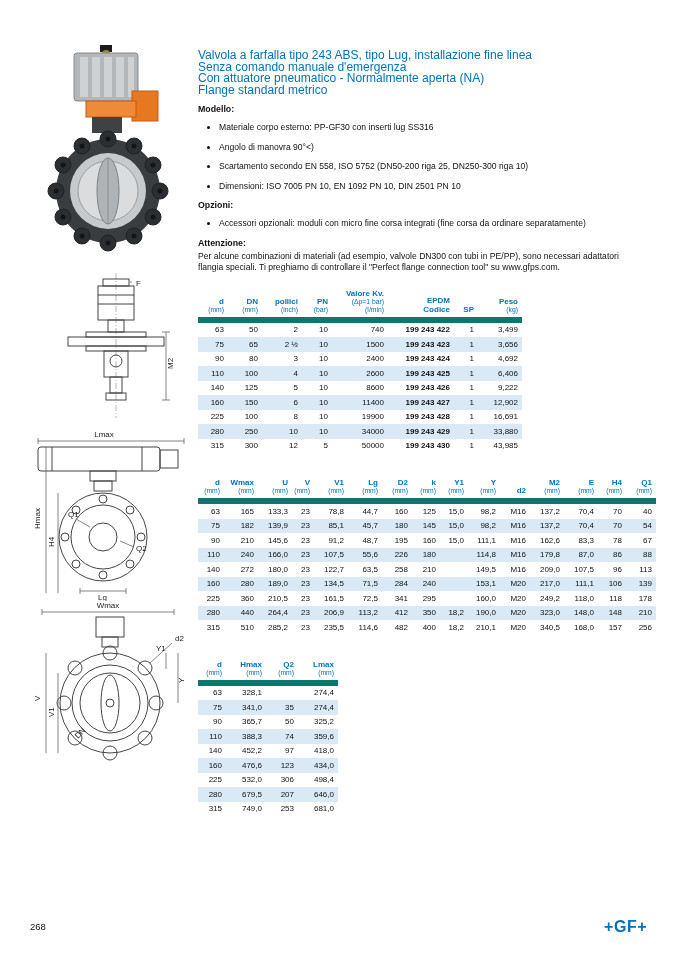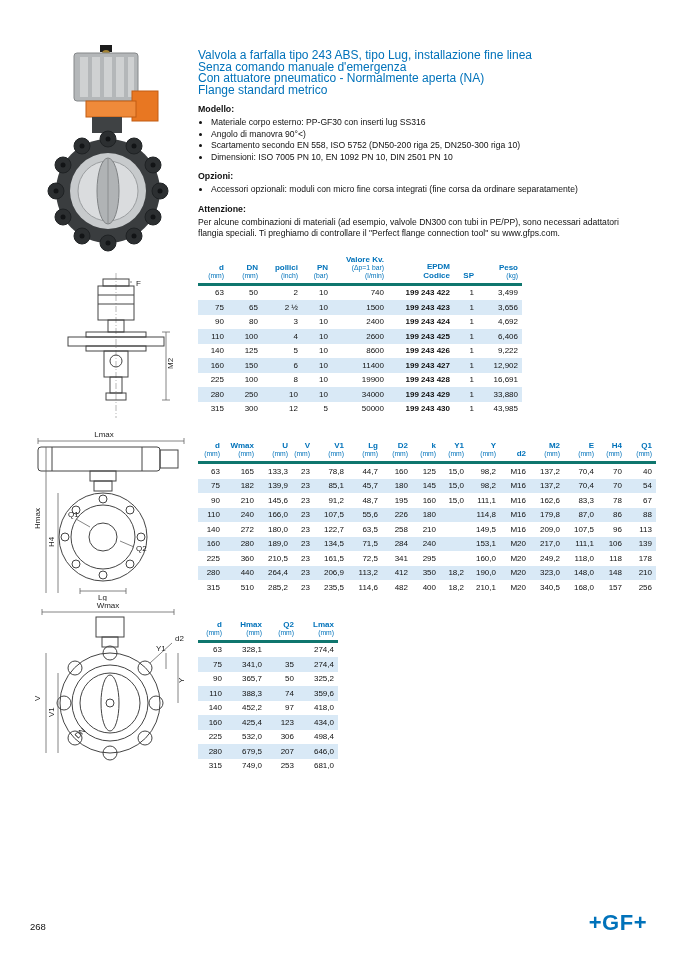--- a/index.html
+++ b/index.html
@@ -17,27 +17,27 @@
   .lbl { font-family:"Liberation Sans", sans-serif; font-size:8px; fill:#222; }
   .dim { stroke:#666; stroke-width:0.8; fill:none; }
   .art { stroke:#444; stroke-width:1; fill:none; }
   .cl  { stroke:#999; stroke-width:0.7; stroke-dasharray:6 2 1 2; }
 
   
   .right-col { position:absolute; left:198px; top:50px; width:462px; }
   .title div { color:#0072ba; font-weight:normal; font-size:12px; line-height:11.5px; }
   .sec-label { font-weight:bold; font-size:8.8px; margin-top:8px; margin-bottom:3px; }
   ul.bullets { margin:0; padding-left:13px; font-size:8.6px; line-height:11.5px; width:395px; }
-  ul.bullets li { margin:0; }
+  ul.bullets li { margin:8px; }
   .para { font-size:8.6px; line-height:11.5px; width:445px; }
 
   
   .t { border-collapse:collapse; table-layout:fixed; font-size:8px; }
   .t th, .t td { padding:1px 4px 1px 0; text-align:right; overflow:hidden; white-space:nowrap; }
-  .t thead th { vertical-align:bottom; border-bottom:3px solid #0f766e; padding-bottom:3px; }
+  .t thead th { vertical-align:bottom; border-bottom:6px solid #0f766e; padding-bottom:3px; }
   .h-main { color:#0072ba; font-weight:bold; font-size:8px; line-height:9px; }
   .h-sub  { color:#0072ba; font-weight:normal; font-size:6.8px; line-height:8px; }
   .t tbody td { height:12.5px; }
   .t tbody tr:nth-child(even) { background:#d9e9f6; }
   .t td.bold { font-weight:bold; }
 
   .t1 { width:306px; margin-top:14px; }
   .t1 th:nth-child(1){width:26px} .t1 th:nth-child(2){width:30px}
   .t1 th:nth-child(3){width:36px} .t1 th:nth-child(4){width:26px}
   .t1 th:nth-child(5){width:52px} .t1 th:nth-child(6){width:62px}
@@ -52,21 +52,21 @@
   .t2 th:nth-child(11){width:26px} .t2 th:nth-child(12){width:30px}
   .t2 th:nth-child(13){width:30px} .t2 th:nth-child(14){width:24px}
   .t2 th:nth-child(15){width:26px}
 
   .t3 { width:130px; margin-top:24px; }
   .t3 th:nth-child(1){width:24px} .t3 th:nth-child(2){width:36px}
   .t3 th:nth-child(3){width:28px} .t3 th:nth-child(4){width:36px}
 
   
   .footer-page { position:absolute; left:30px;  bottom:26px; font-size:9.5px; color:#111; }
-  .footer-logo { position:absolute; right:30px; bottom:22px; font-size:22px; font-weight:bold; color:#0072ba; letter-spacing:0.5px;text-align:right; }
+  .footer-logo { position:absolute; right:30px; bottom:22px; font-size:16px; font-weight:bold; color:#0072ba; letter-spacing:0.5px;text-align:right; }
 </style>
 </head>
 <body>
 
 <div class="page">
 
   <div class="left-col">
 
     <svg class="photo" width="152" height="220" viewBox="0 0 152 220">
       <rect x="66" y="0" width="12" height="7" fill="#1c1c1c"></rect>
@@ -635,21 +635,21 @@
             <td>359,6</td>
           </tr>
           <tr>
             <td>140</td>
             <td>452,2</td>
             <td>97</td>
             <td>418,0</td>
           </tr>
           <tr>
             <td>160</td>
-            <td>425,4</td>
+            <td>476,6</td>
             <td>123</td>
             <td>434,0</td>
           </tr>
           <tr>
             <td>225</td>
             <td>532,0</td>
             <td>306</td>
             <td>498,4</td>
           </tr>
           <tr>

